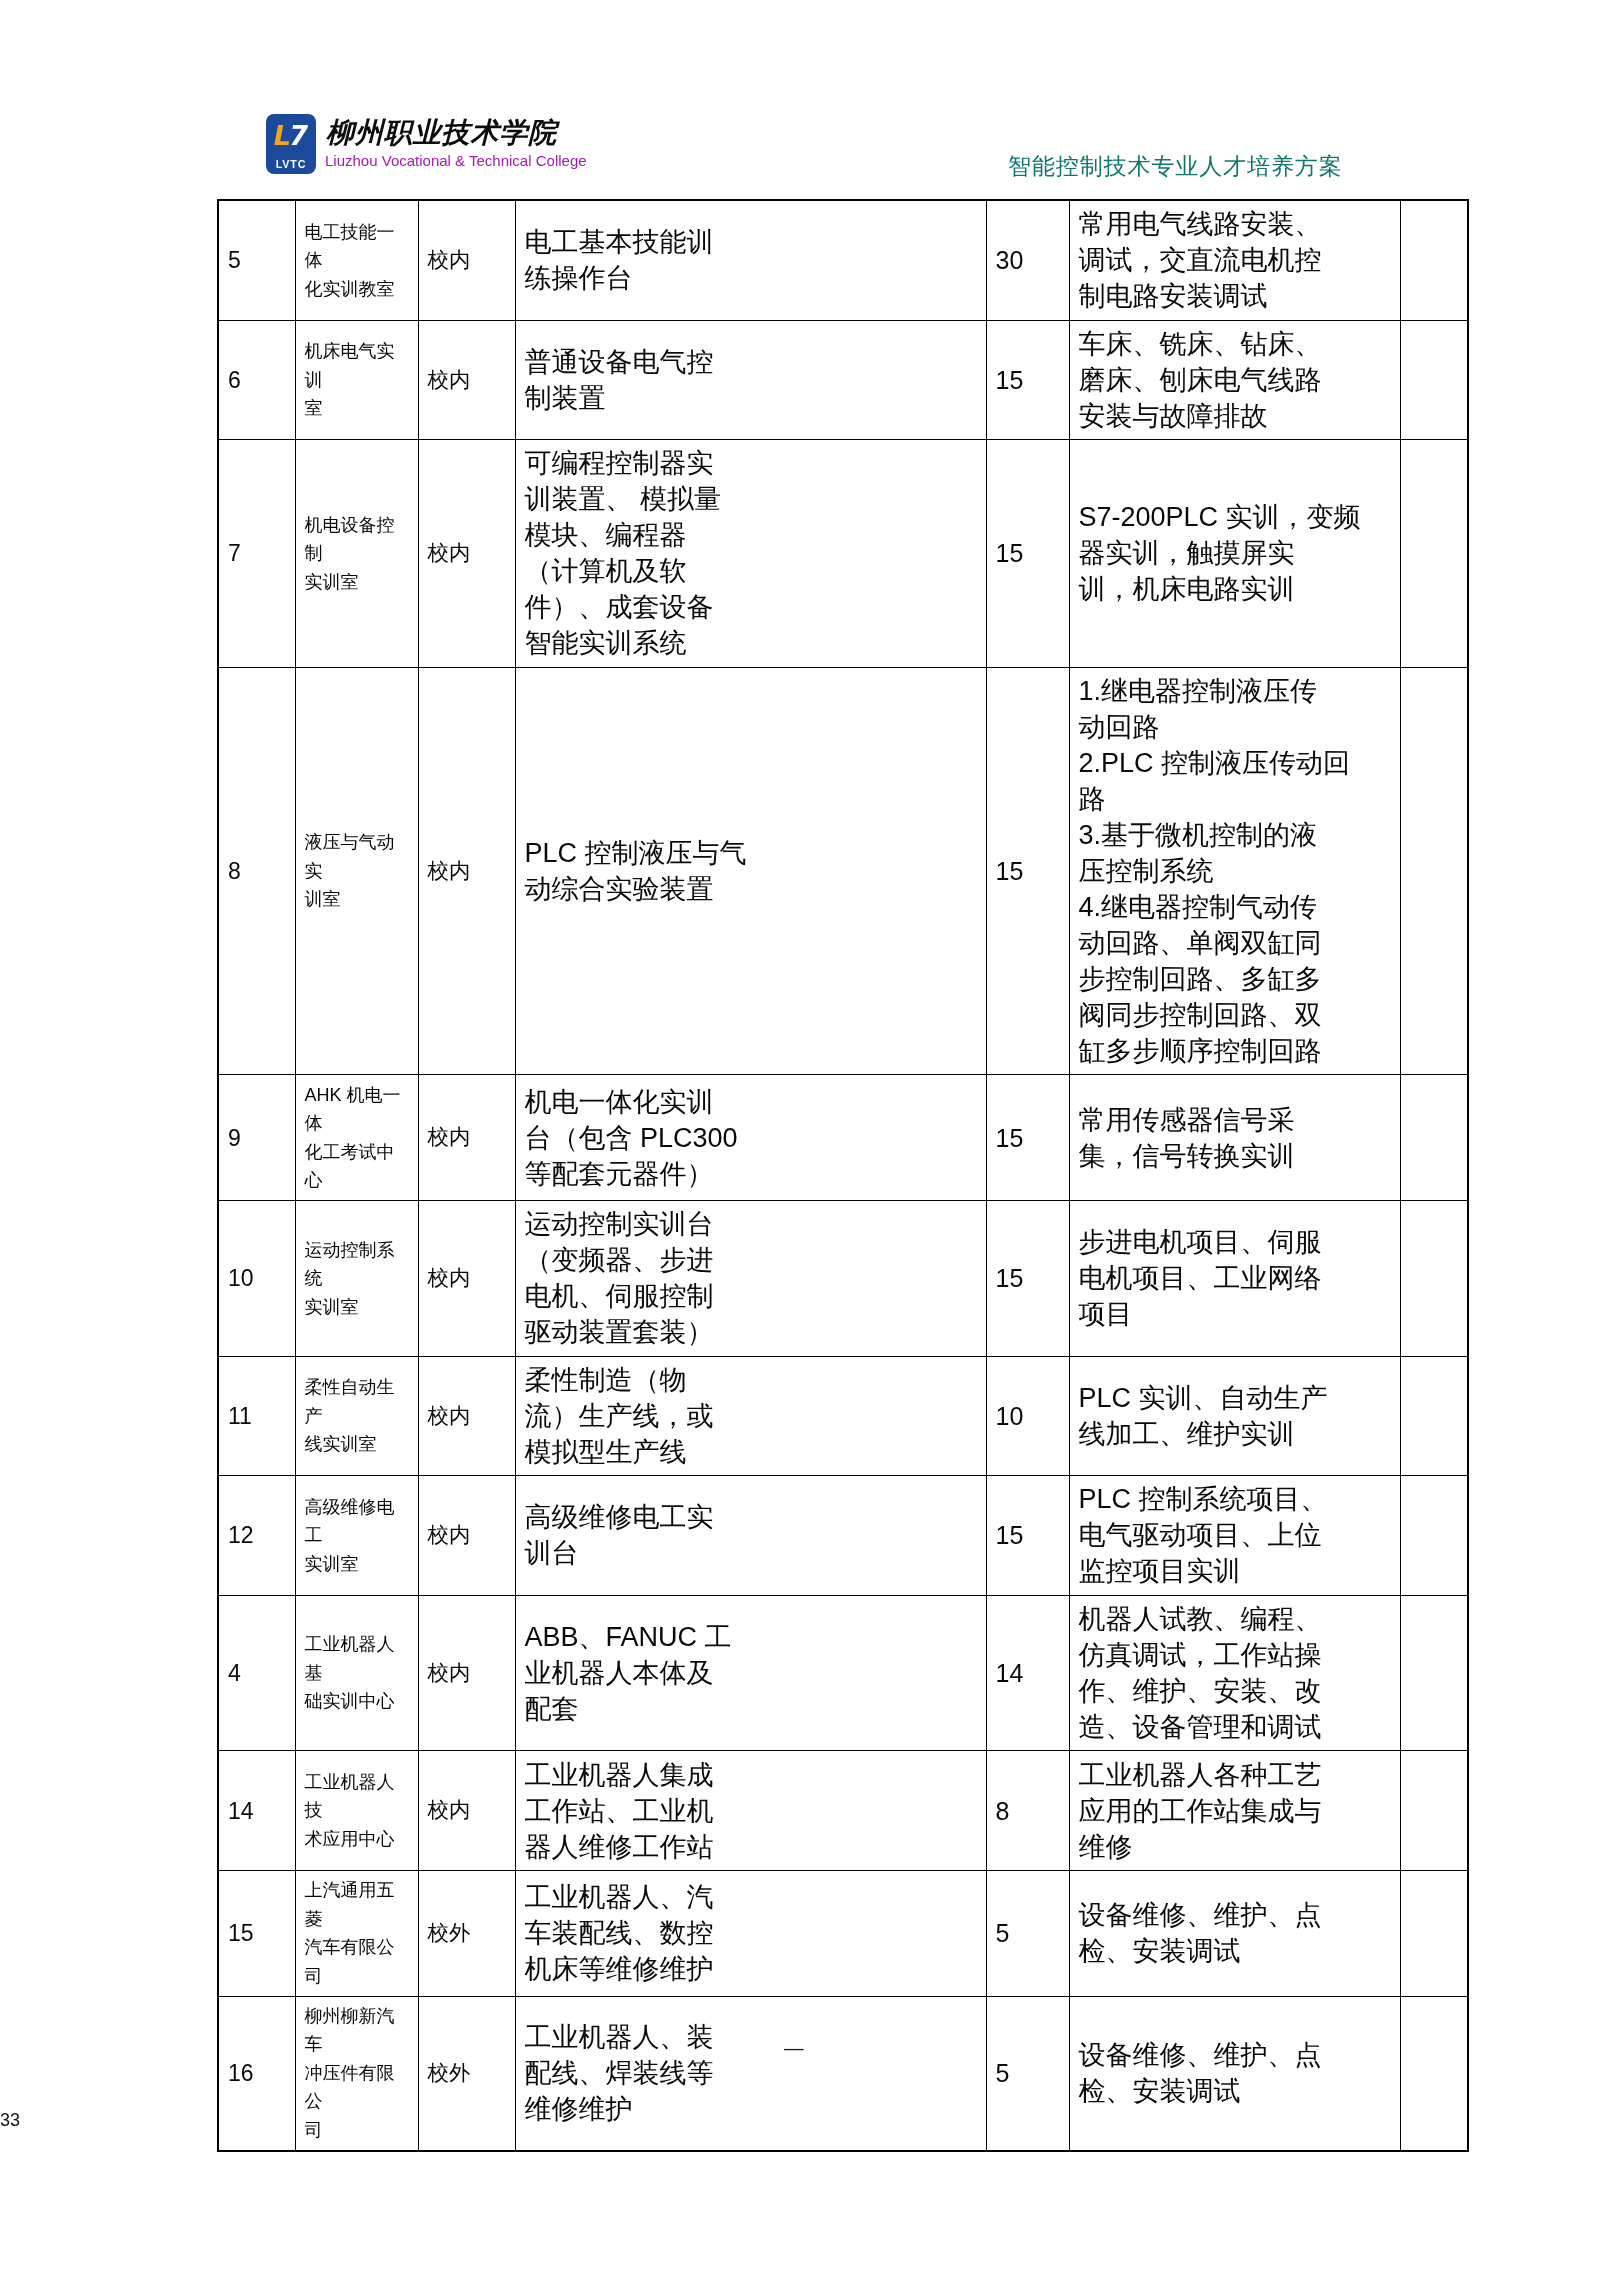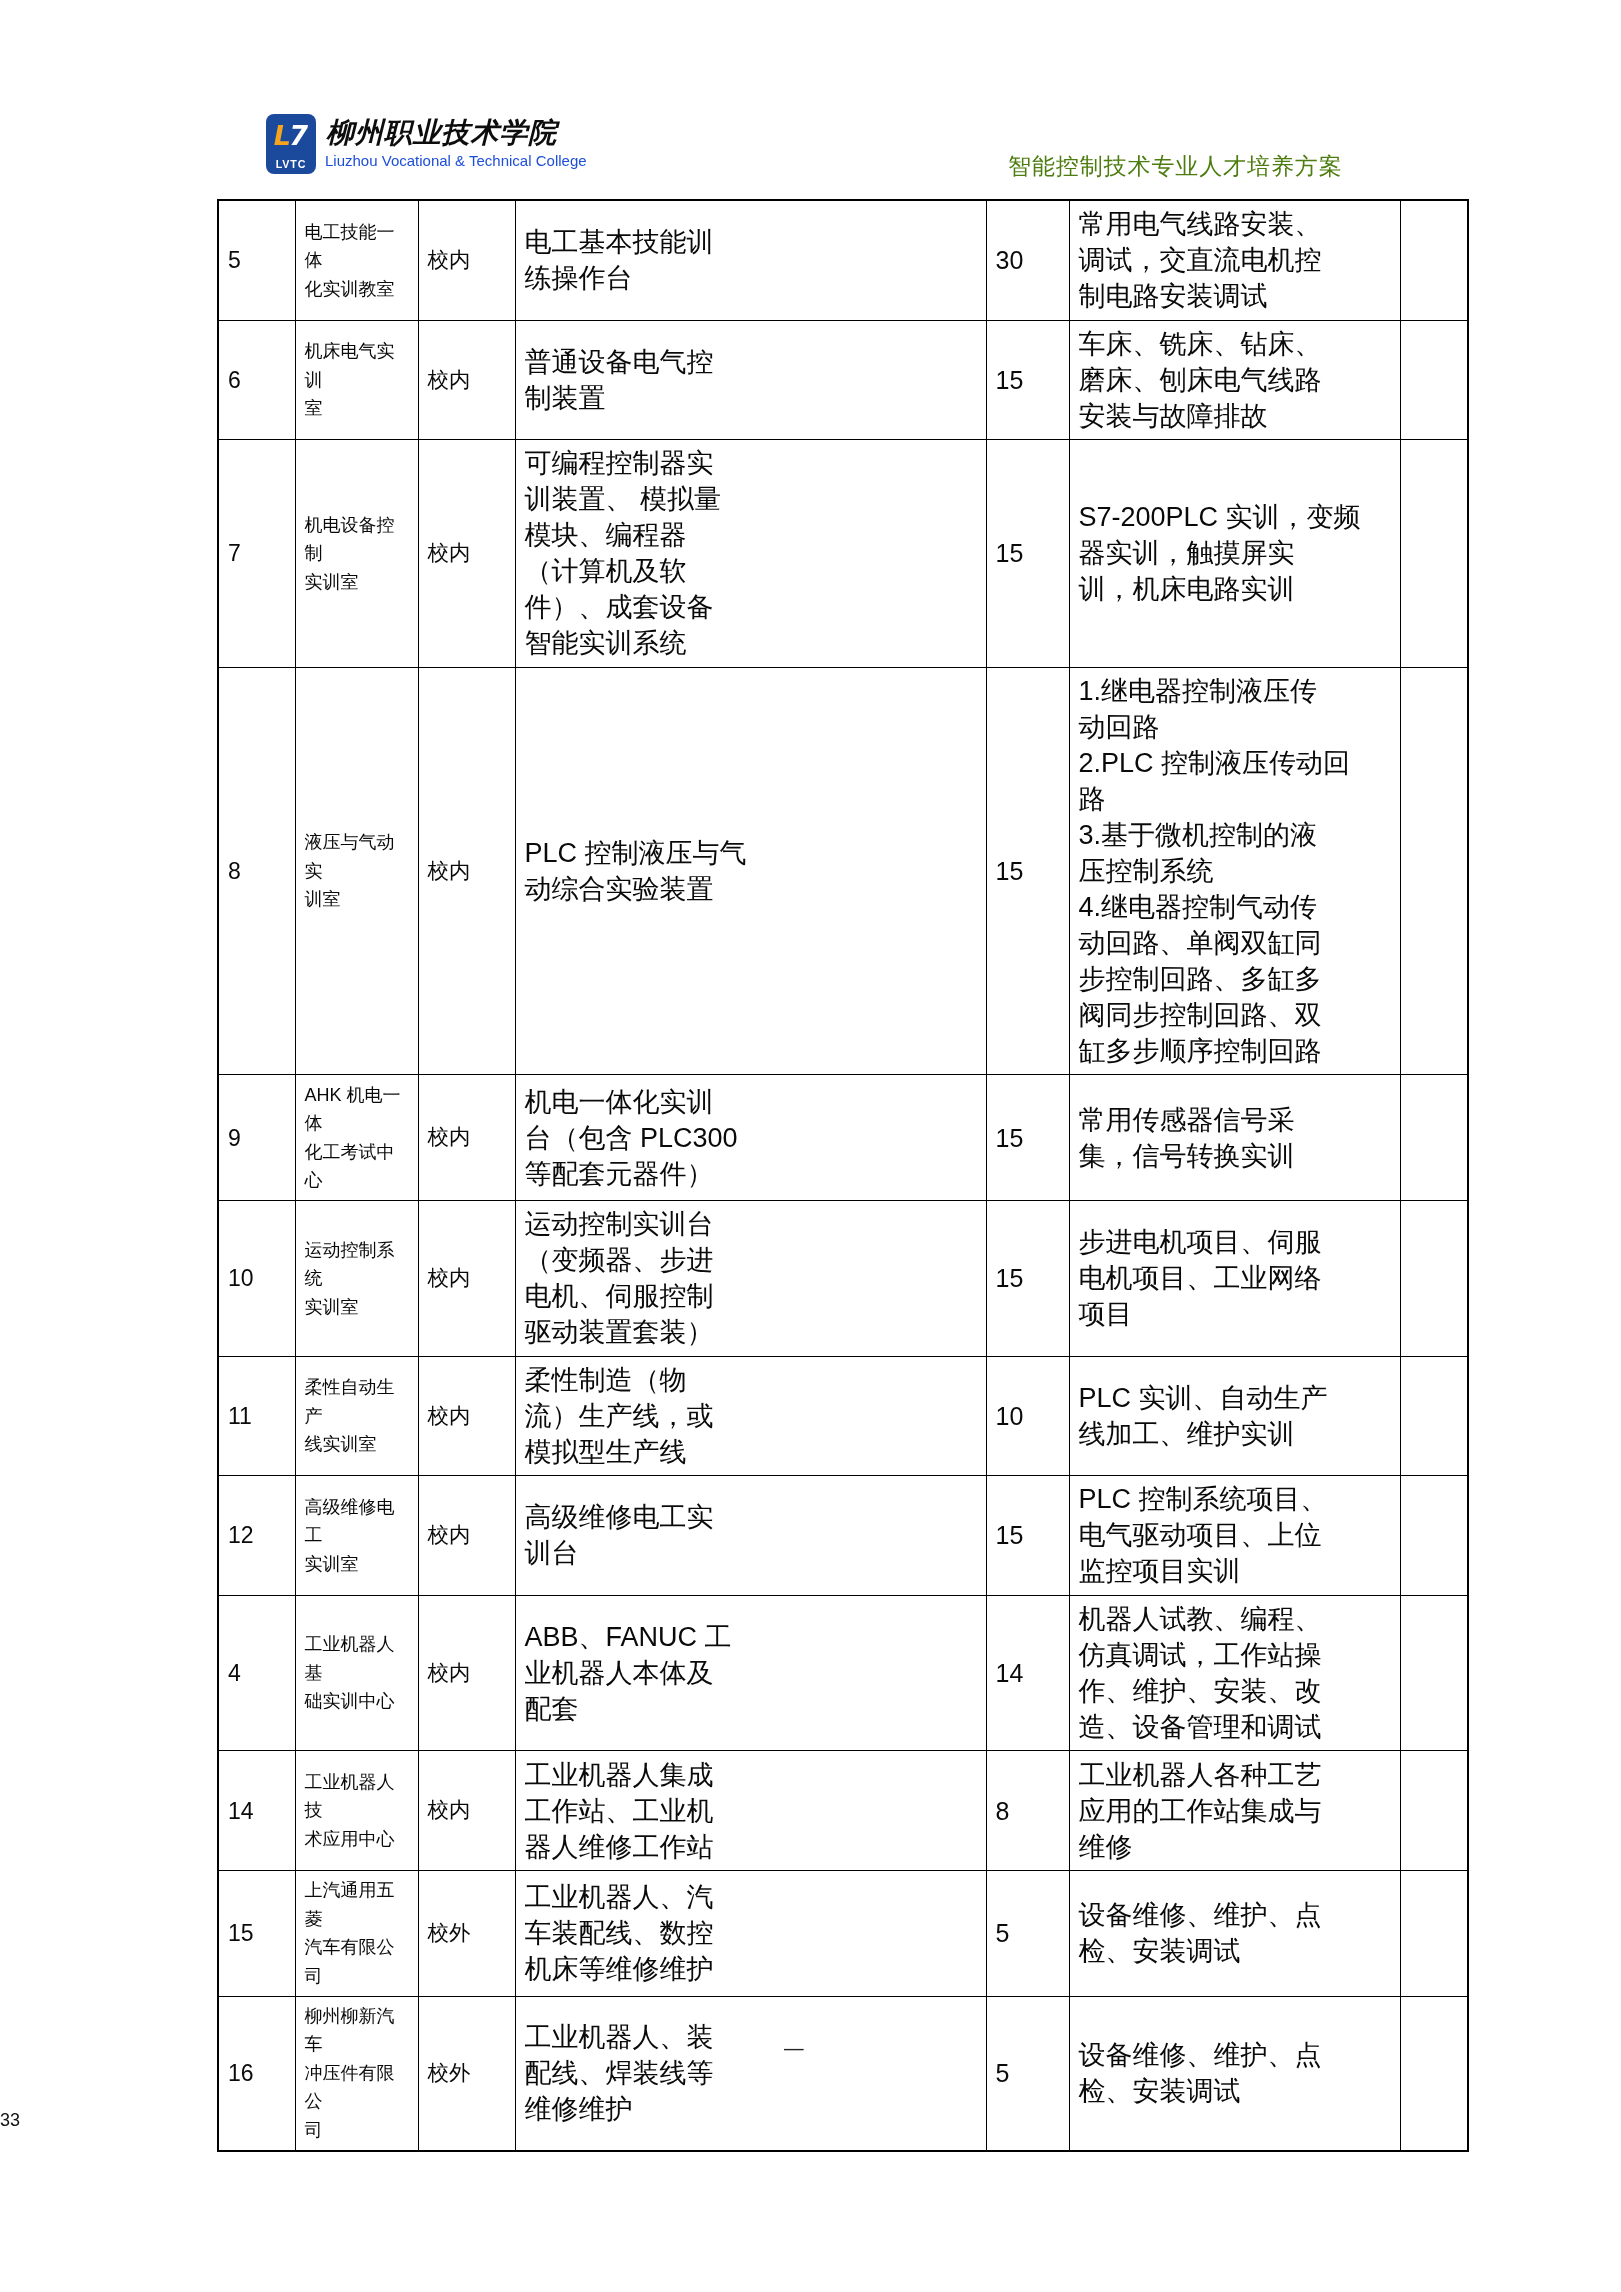--- a/index.html
+++ b/index.html
@@ -24,25 +24,25 @@
     position:relative;z-index:2;color:#fff;font-size:10.7px;font-weight:bold;
     letter-spacing:0.9px;margin-bottom:4px;font-family:"Liberation Sans",sans-serif;
   }
   .college-zh{
     position:absolute;left:326px;top:114px;width:374px;
     font-family:"DejaVu Serif", serif;font-style:italic;font-weight:bold;
     font-size:28px;letter-spacing:0.9px;color:#0d0d0d;
   }
   .college-en{
     position:absolute;left:325px;top:152px;width:374px;
-    font-size:15px;color:#1d4ed8;letter-spacing:0px;
+    font-size:15px;color:#a21caf;letter-spacing:0px;
   }
   .doc-title{
     position:absolute;left:1008px;top:151px;width:463px;
-    font-size:23px;color:#4d7c0f;letter-spacing:0.9px;
+    font-size:23px;color:#0f766e;letter-spacing:0.9px;
   }
   
   table.fac{
     position:absolute;left:217px;top:199px;
     border-collapse:collapse;table-layout:fixed;width:1249px;
     border:2.7px solid #000;
   }
   table.fac td{
     border:1.8px solid #000;vertical-align:middle;
     padding:5.3px 9px;white-space:pre-line;word-break:break-all;

